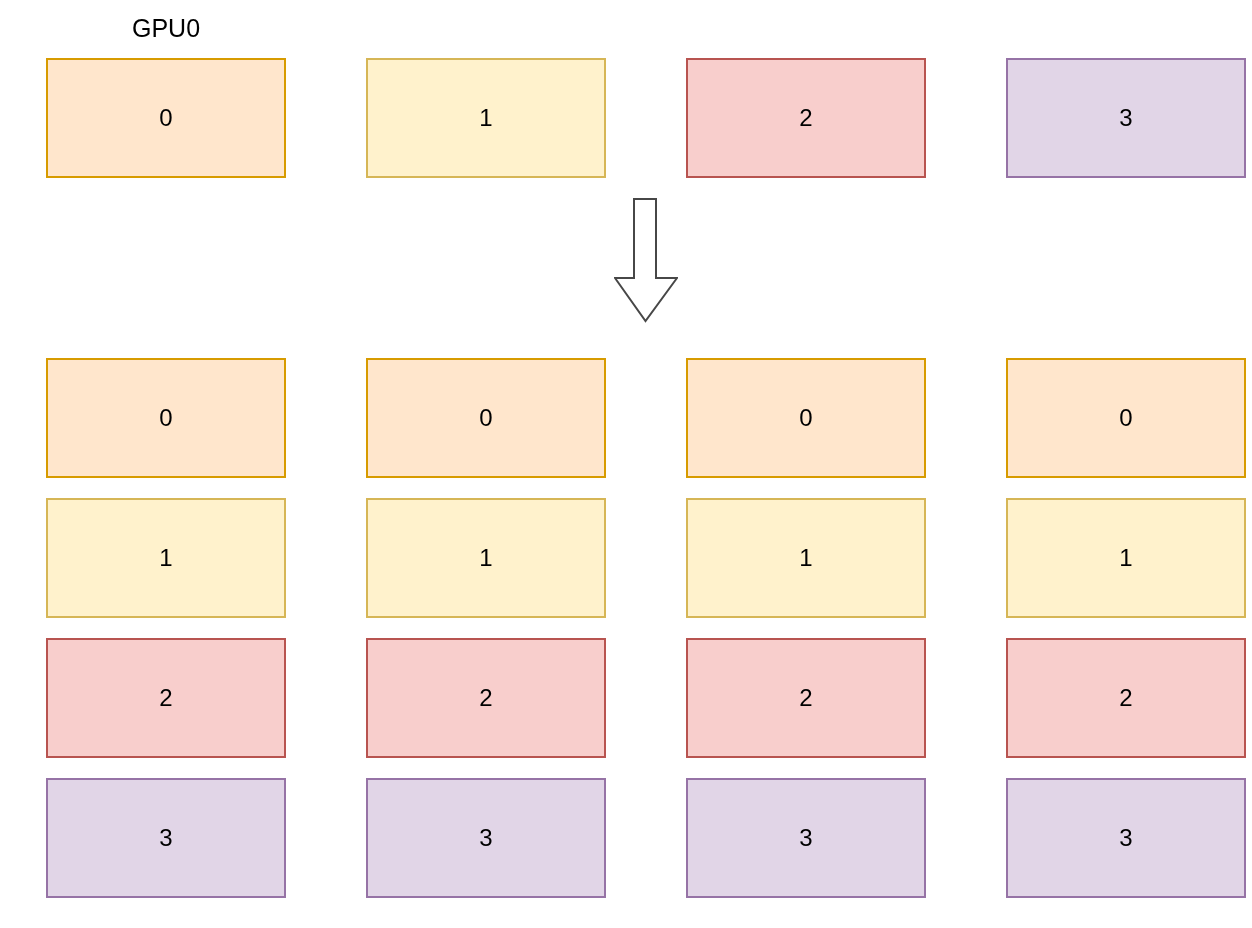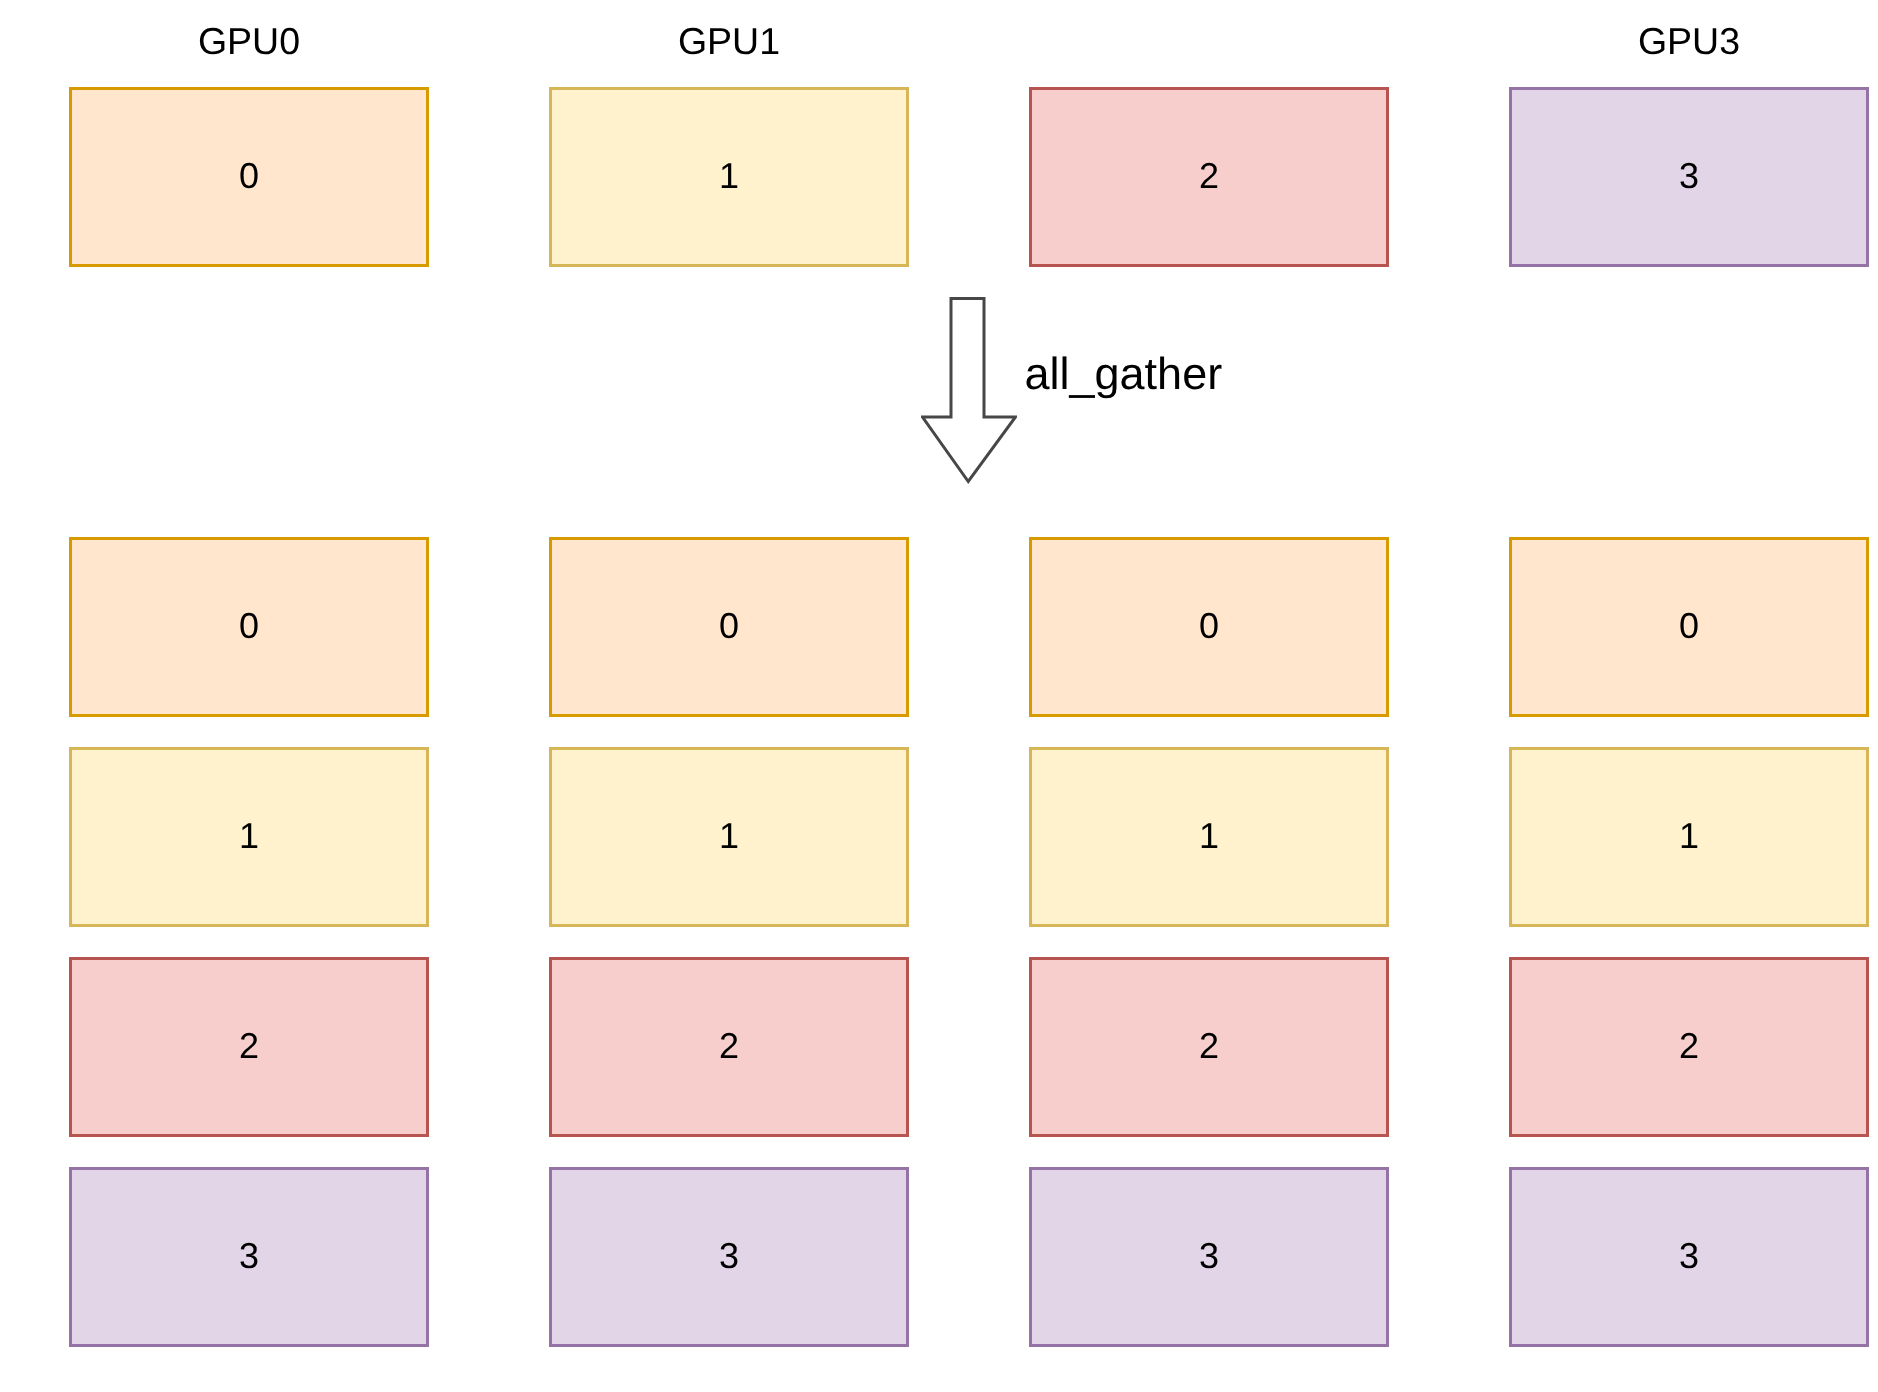--- a/index.html
+++ b/index.html
@@ -71,40 +71,37 @@
     color: #000000;
     white-space: nowrap;
   }
 </style>
 </head>
 <body>
 
 <div class="canvas">
 
   <div class="gpu-label col0">GPU0</div>
-  <div class="gpu-label col1">GPU1</div>
-  <div class="gpu-label col3">GPU3</div>
 
   <div class="shard c0 col0 trow">
     <span>0</span>
   </div>
   <div class="shard c1 col1 trow">
     <span>1</span>
   </div>
   <div class="shard c2 col2 trow">
     <span>2</span>
   </div>
   <div class="shard c3 col3 trow">
     <span>3</span>
   </div>
 
   <svg class="arrow-svg" viewBox="0 0 64 126">
     <path d="M20 2 H42 V81 H63 L31.5 124 L1 81 H20 Z" fill="#FFFFFF" stroke="#474747" stroke-width="2" stroke-linejoin="miter"></path>
   </svg>
-  <div class="op-label">all_gather</div>
 
   <div class="shard c0 col0 brow0">
     <span>0</span>
   </div>
   <div class="shard c1 col0 brow1">
     <span>1</span>
   </div>
   <div class="shard c2 col0 brow2">
     <span>2</span>
   </div>

